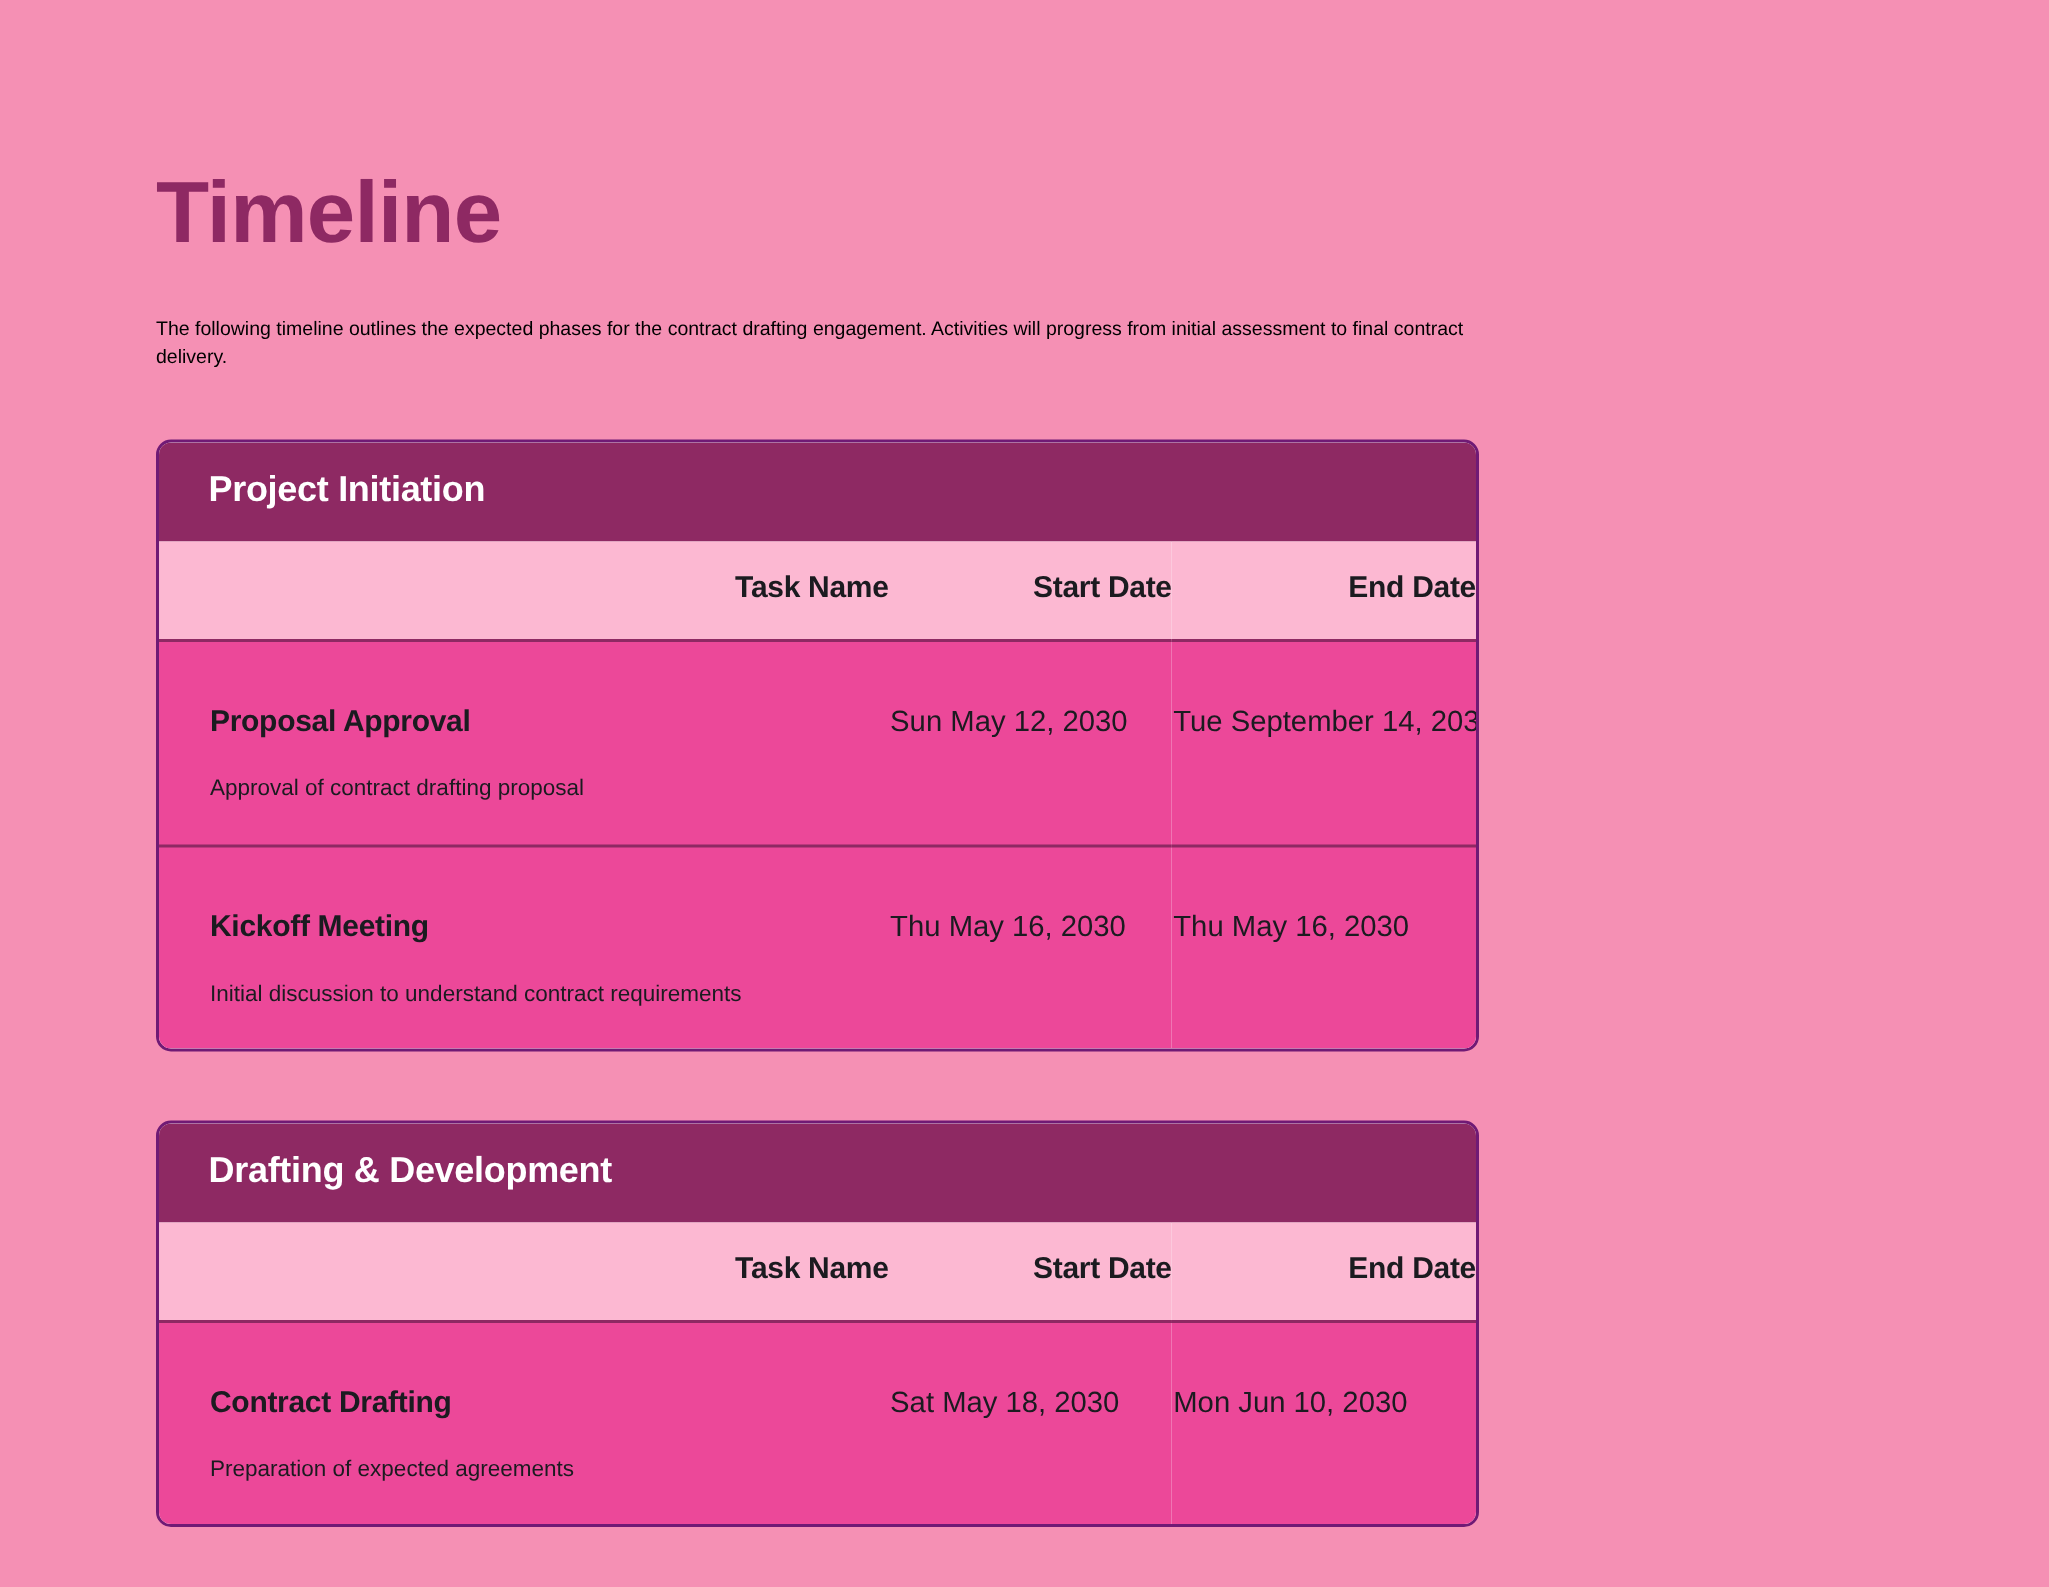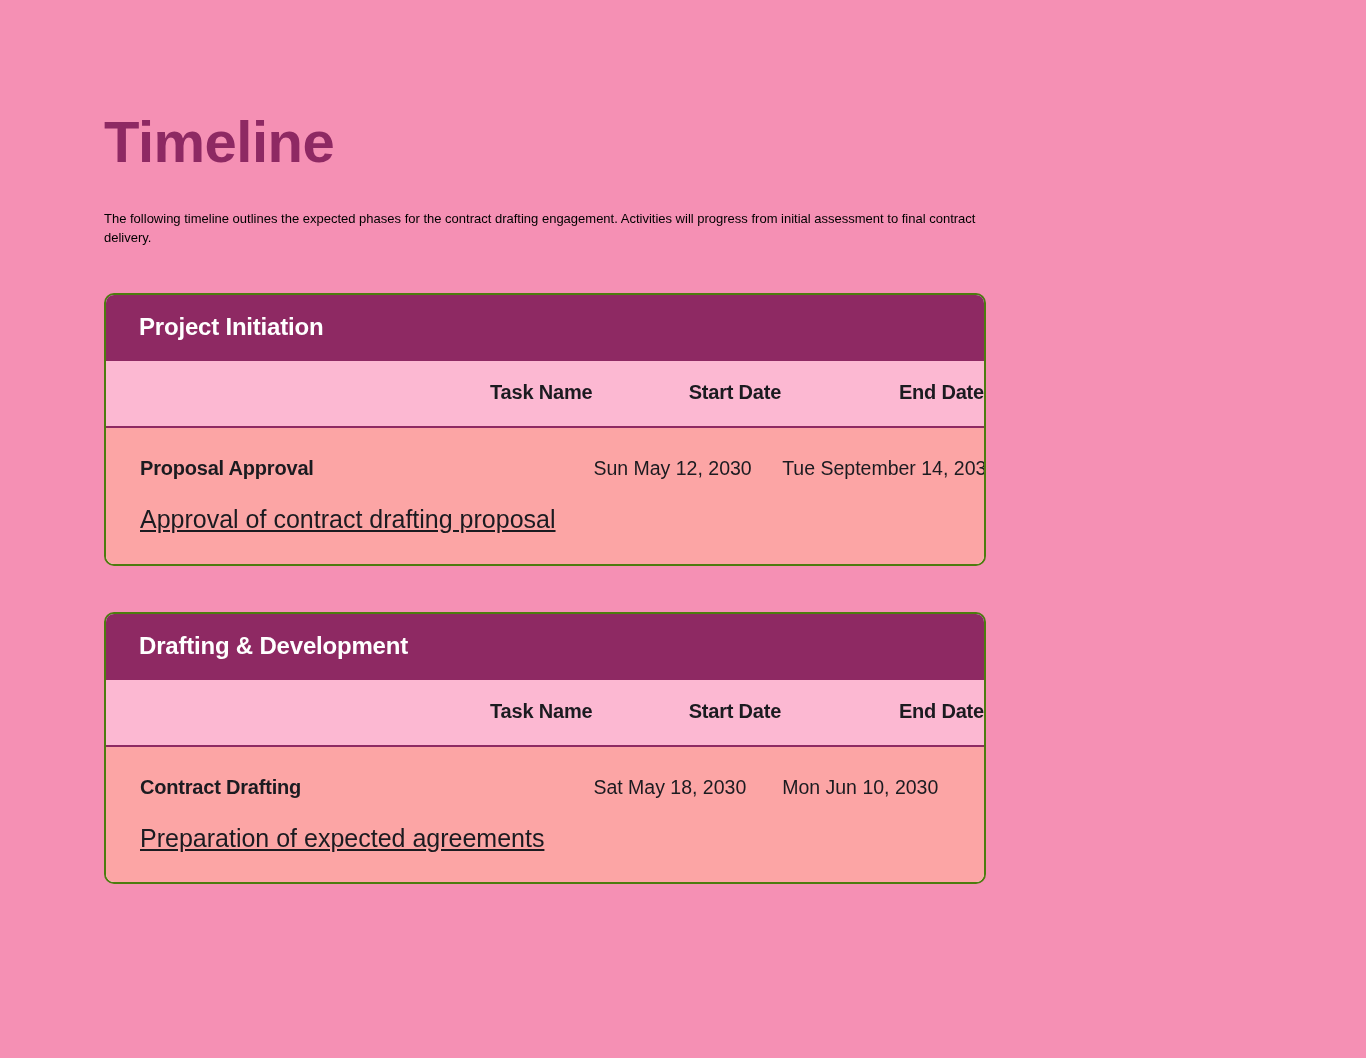--- a/index.html
+++ b/index.html
@@ -29,21 +29,21 @@
   }
   .intro {
     font-size: 13px;
     line-height: 1.48;
     color: #000000;
     margin-top: 36px;
     max-width: 1135px;
   }
   .phase {
     margin-top: 46px;
-    border: 2px solid #4d7c0f;
+    border: 2px solid #701a75;
     border-radius: 10px;
     overflow: hidden;
     background: #ffffff;
   }
   .phase-header {
     background: #8e2963;
     color: #ffffff;
     display: flex;
     align-items: center;
     justify-content: space-between;
@@ -73,41 +73,40 @@
     font-size: 20px;
     font-weight: bold;
     text-align: right;
     padding: 20px 0 22px 0;
     border-bottom: 2px solid #8e2963;
     letter-spacing: -0.2px;
   }
   .task-table thead th.c1 { padding-left: 34px; }
   .task-table tbody td {
     vertical-align: top;
-    padding-top: 29px;
+    padding-top: 42px;
     padding-bottom: 26px;
     border-bottom: 2px solid #8e2963;
     font-size: 19.5px;
-    background: #fca5a5;
+    background: #ec4899;
   }
   .task-table tbody tr:last-child td {
     border-bottom: none;
   }
   .task-table tbody td.name-cell { padding-left: 34px; padding-right: 26px; }
   .task-name {
     font-size: 20px;
     font-weight: bold;
     letter-spacing: -0.2px;
   }
   .task-desc {
-    font-size: 25px;
+    font-size: 15px;
     line-height: 1.42;
     margin-top: 22px;
     max-width: 470px;
-    text-decoration: underline;
   }
   .date-cell {
     font-size: 19.5px;
     white-space: nowrap;
   }
 </style>
 </head>
 <body>
 
 <div class="page">
@@ -135,20 +134,28 @@
       </thead>
       <tbody>
         <tr>
           <td class="name-cell">
             <div class="task-name">Proposal Approval</div>
             <div class="task-desc">Approval of contract drafting proposal</div>
           </td>
           <td class="date-cell">Sun May 12, 2030</td>
           <td class="date-cell">Tue September 14, 2030</td>
         </tr>
+        <tr>
+          <td class="name-cell">
+            <div class="task-name">Kickoff Meeting</div>
+            <div class="task-desc">Initial discussion to understand contract requirements</div>
+          </td>
+          <td class="date-cell">Thu May 16, 2030</td>
+          <td class="date-cell">Thu May 16, 2030</td>
+        </tr>
       </tbody>
     </table>
   </section>
 
   <section class="phase">
     <div class="phase-header">
       <span class="phase-name">Drafting &amp; Development</span>
     </div>
     <table class="task-table">
       <colgroup>

